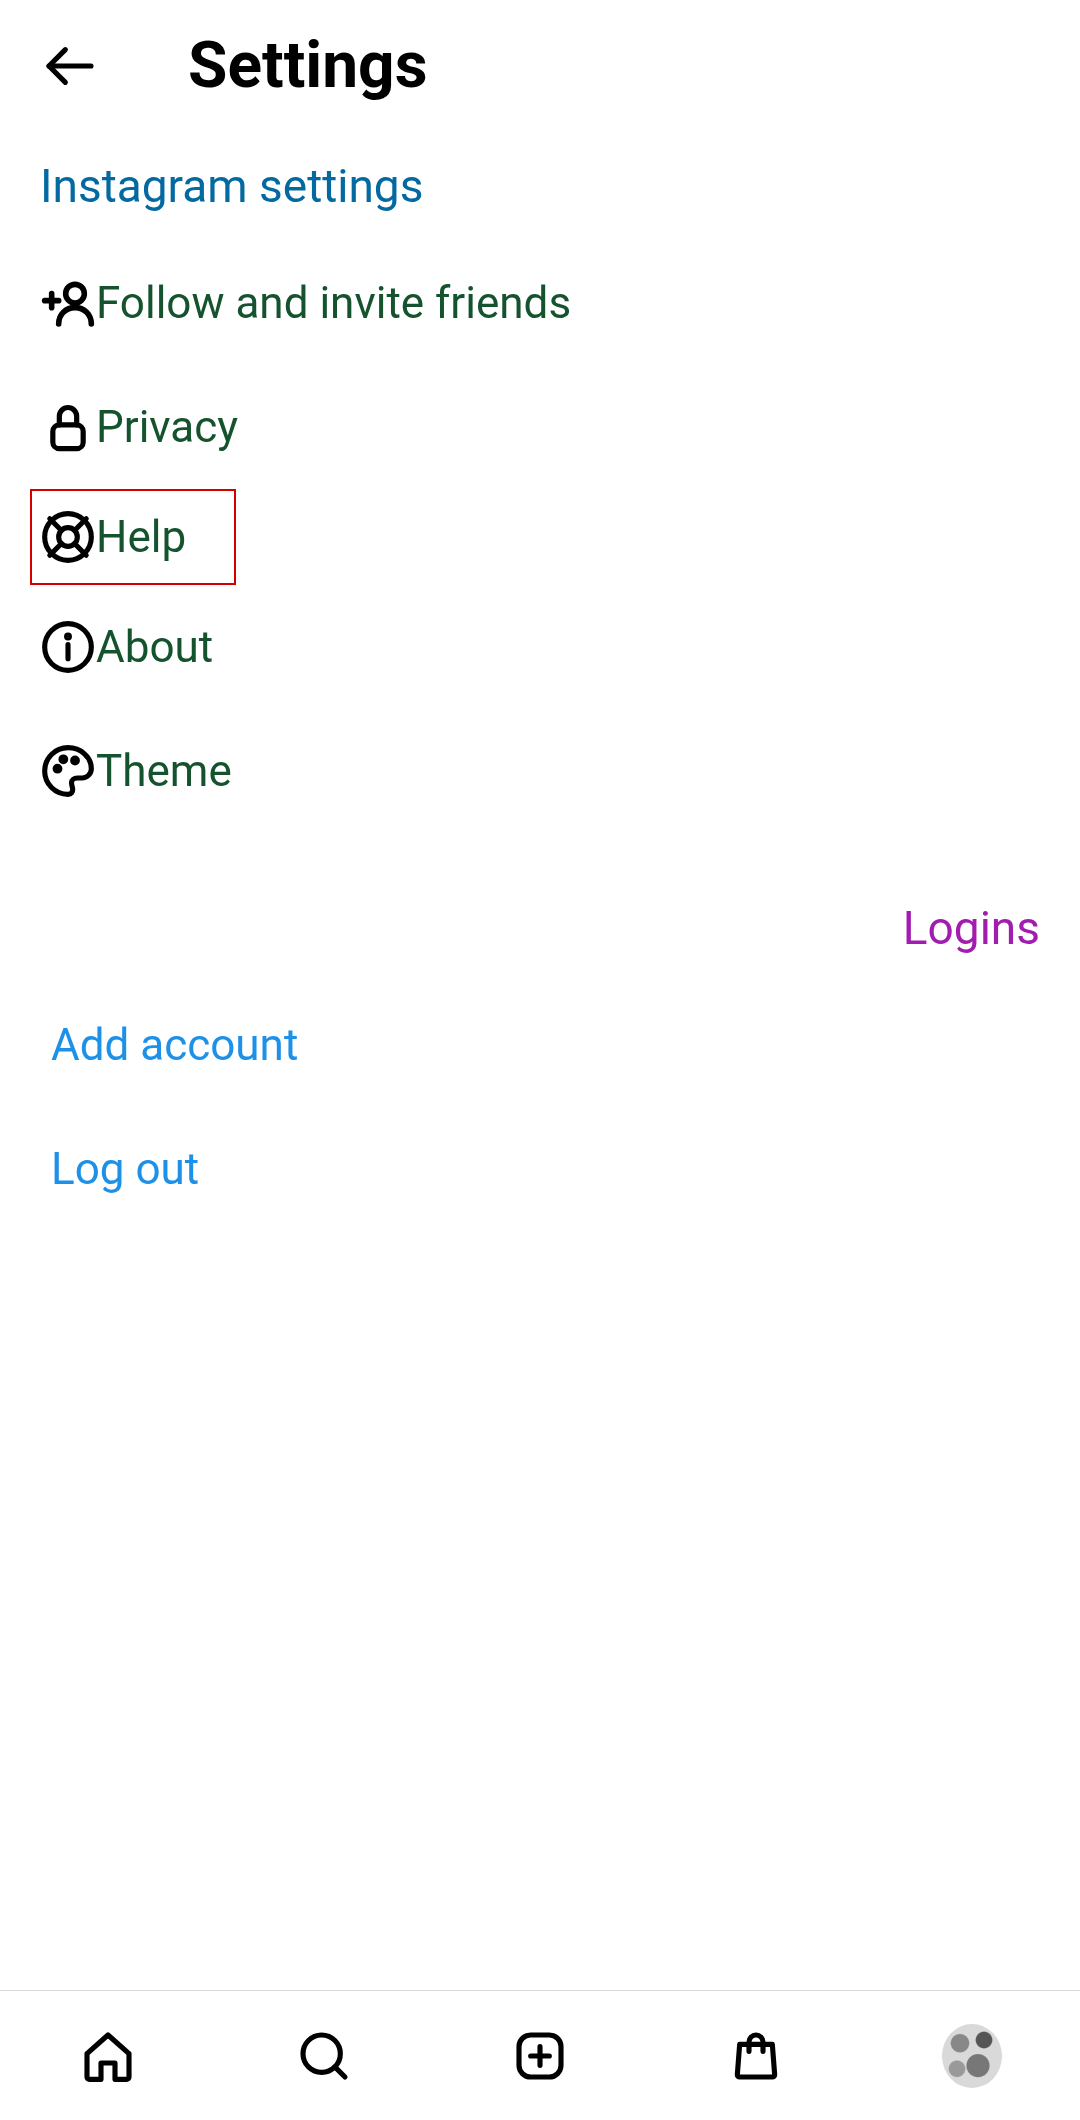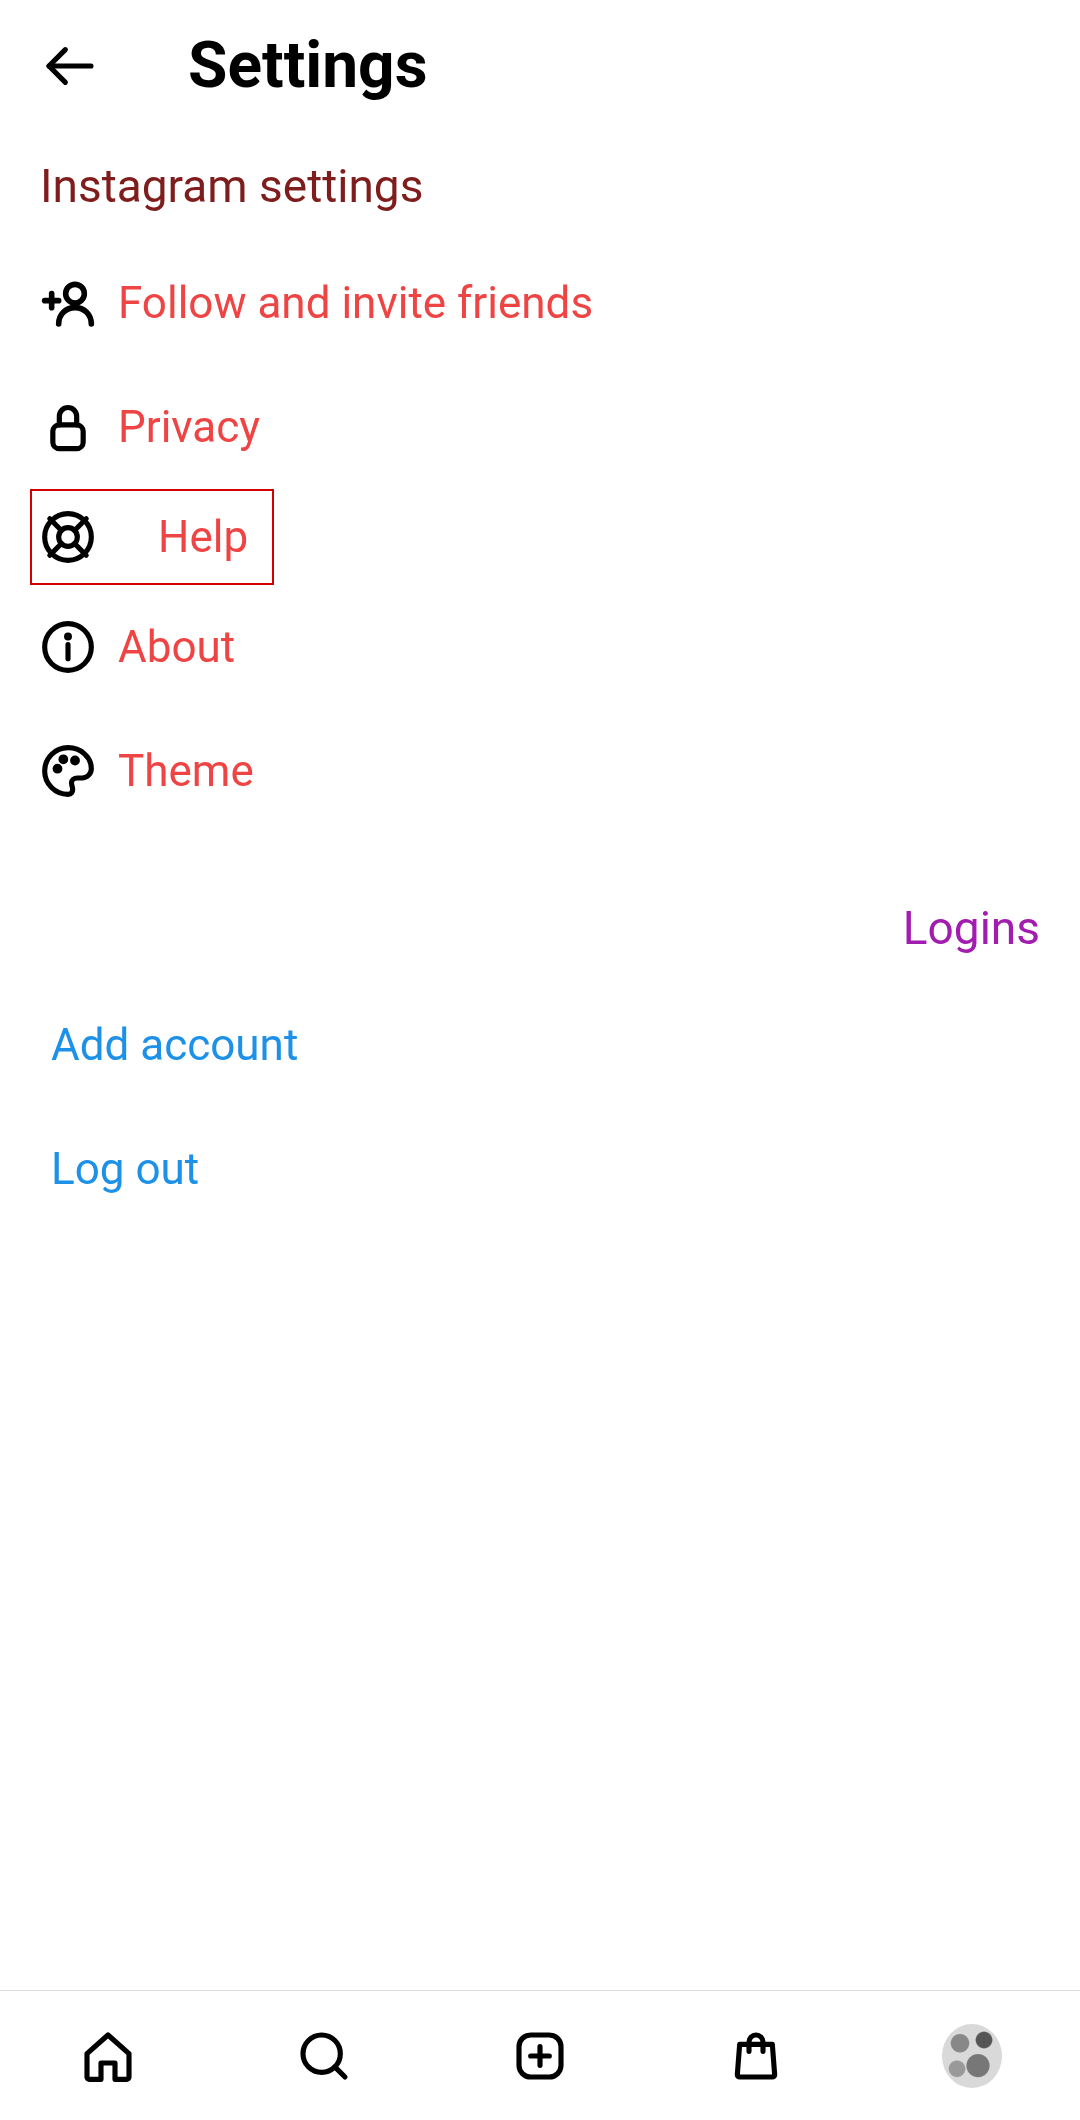--- a/index.html
+++ b/index.html
@@ -29,21 +29,21 @@
       cursor: pointer;
     }
     .page-title {
       font-size: 64px;
       font-weight: 700;
       margin-left: 88px;
     }
     .section-title {
       font-size: 46px;
       font-weight: 400;
-      color: #7f1d1d;
+      color: #0369a1;
       padding: 28px 40px;
     }
     .menu-list {
       display: flex;
       flex-direction: column;
     }
     .menu-item {
       display: flex;
       align-items: center;
       padding: 34px 40px;
@@ -51,36 +51,34 @@
     }
     .menu-item.highlighted {
       padding: 0;
       margin: 0 0 0 30px;
     }
     .highlight-box {
       border: 2px solid #d40000;
       display: flex;
       align-items: center;
       padding: 18px 8px;
-      width: 244px;
-      gap: 40px;
+      width: 206px;
     }
     .icon-wrap {
       width: 56px;
       height: 56px;
       display: flex;
       align-items: center;
       justify-content: center;
       flex-shrink: 0;
     }
     .menu-label {
       font-size: 44px;
       font-weight: 400;
-      margin-left: 22px;
-      color: #ef4444;
+      color: #14532d;
     }
     .section-title.logins {
       margin-top: 40px;
       color: #a21caf;
       text-align: right;
     }
     .link-item {
       font-size: 44px;
       font-weight: 400;
       color: #1d90e8;

